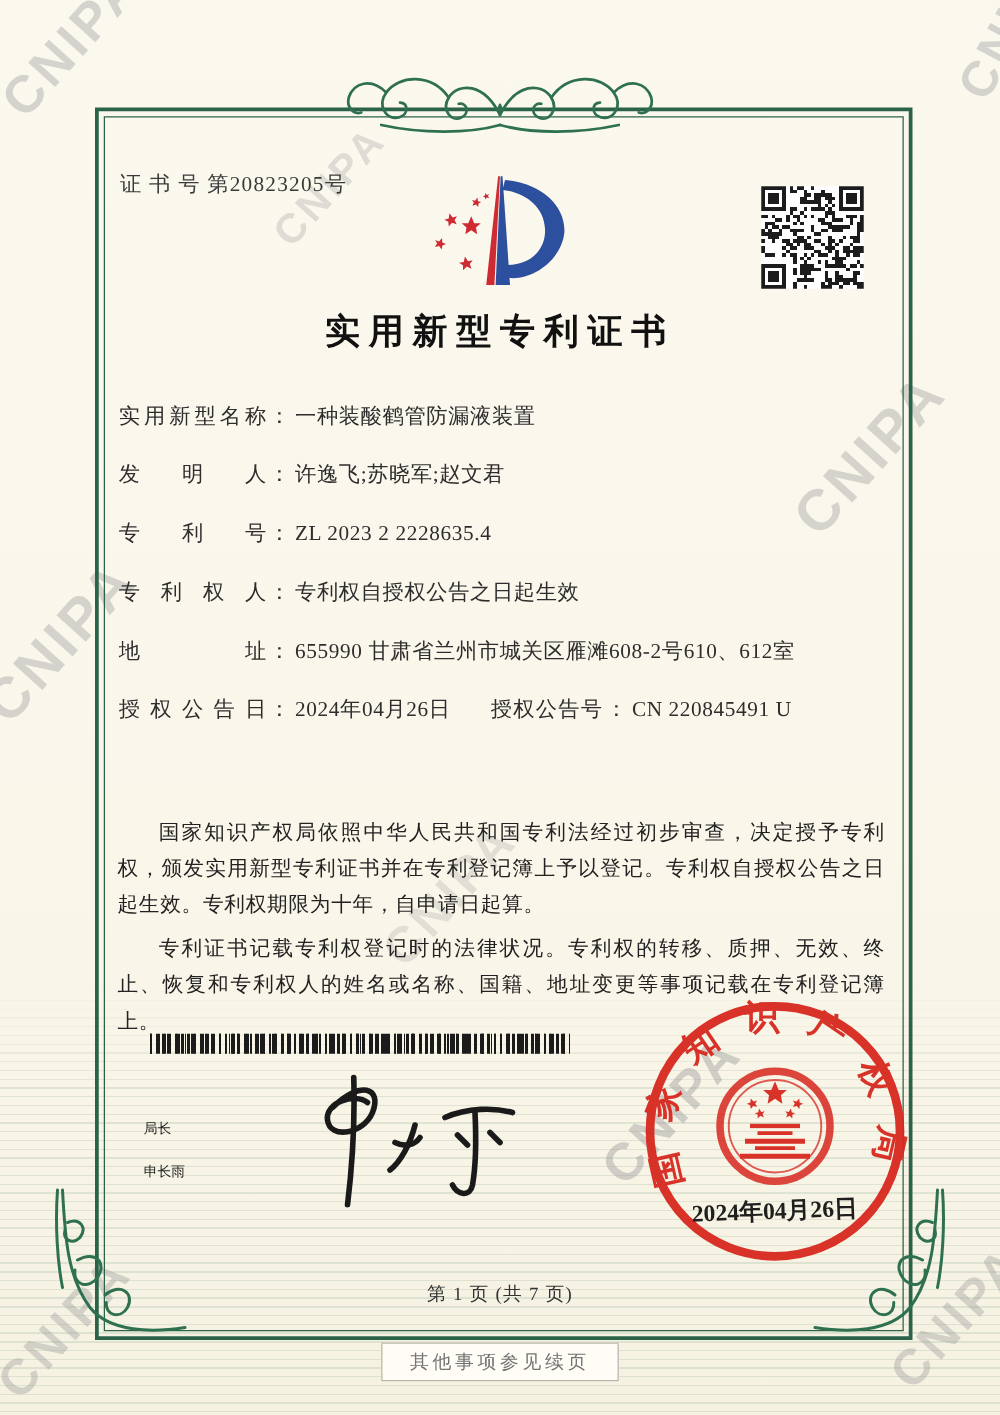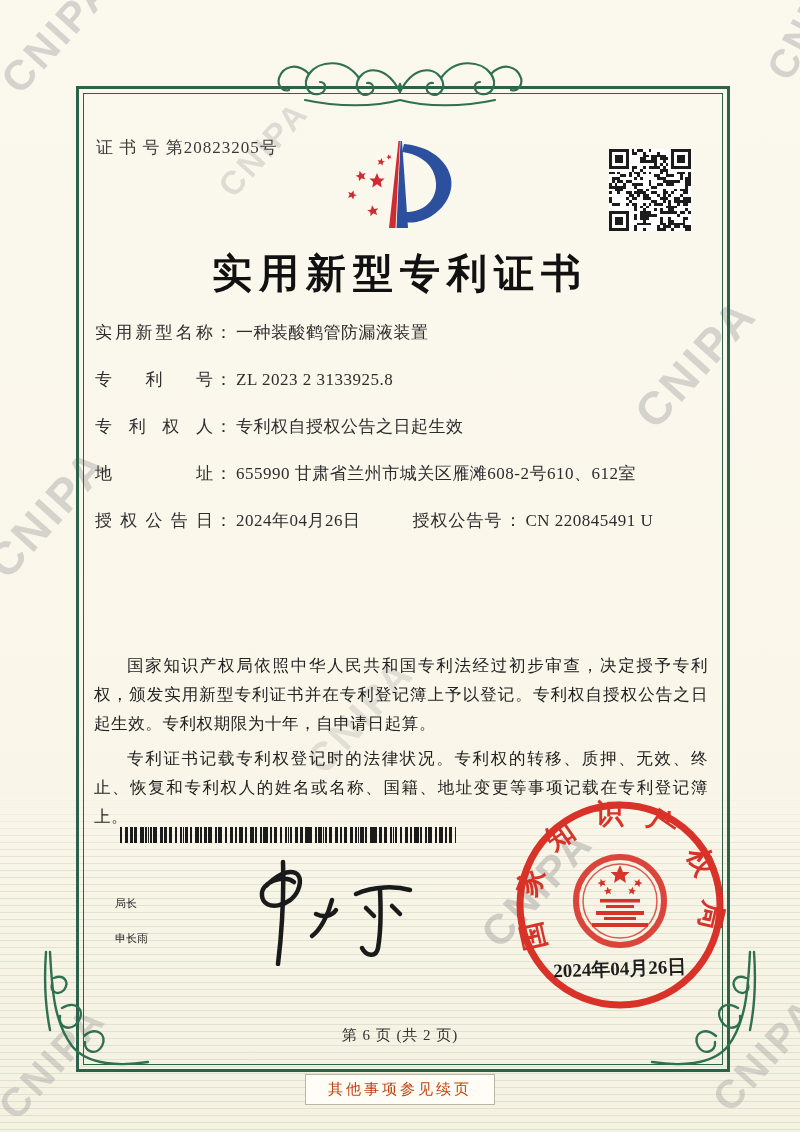--- a/index.html
+++ b/index.html
@@ -36,28 +36,28 @@
   .orn-top{left:275px;top:54px;}
   .orn-bl{left:40px;top:950px;}
   .orn-br{left:650px;top:950px;}
 
   .cert-no{position:absolute;left:96px;top:136px;font-size:17px;color:#3a3a3a;letter-spacing:1px;text-align:center;}
 
   .logo{position:absolute;left:340px;top:131px;}
   .qr{position:absolute;left:609px;top:149px;width:82px;height:82px;}
 
   .title{position:absolute;left:0;top:246px;width:800px;text-align:center;
-         font-size:40px;font-weight:bold;color:#111;letter-spacing:7px;}
+         font-size:28px;font-weight:bold;color:#111;letter-spacing:7px;}
 
   .fields{position:absolute;left:95px;top:320px;width:616px;font-size:17px;color:#2d2d2d;}
   .frow{line-height:26px;margin-bottom:21px;white-space:nowrap;}
   .flabel{display:inline-block;width:118px;text-align:justify;text-align-last:justify;vertical-align:top;}
   .fcolon{display:inline-block;margin:0 4px 0 2px;}
   .fvalue{letter-spacing:.5px;}
-  .pair2{margin-left:52px;}
+  .pair2{margin-left:32px;}
   .flabel-plain{display:inline-block;letter-spacing:1px;vertical-align:top;}
 
   .body-text{position:absolute;left:94px;top:651px;width:614px;font-size:16.5px;
              line-height:29px;color:#222;text-align:justify;letter-spacing:.6px;}
   .body-text p{margin:0;text-indent:2em;}
   .body-text p + p{margin-top:6px;}
 
   .barcode{position:absolute;left:120px;top:827px;width:336px;height:16px;
     background-image:
       repeating-linear-gradient(90deg,#1b1b1b 0 2px,transparent 2px 5px),
@@ -68,21 +68,21 @@
           font-size:11px;color:#222;line-height:35px;}
   .signature{position:absolute;left:228px;top:856px;}
 
   .seal{position:absolute;left:512px;top:797px;width:216px;height:216px;z-index:6;opacity:.95;}
 
   .page-no{position:absolute;left:0;top:1026px;width:800px;text-align:center;
            font-size:15px;color:#333;letter-spacing:1px;}
 
   .note-box{position:absolute;left:50%;top:1074px;transform:translateX(-50%);
             background:#fffdf6;border:1px solid #b9b6a8;padding:5px 22px;
-            font-size:15px;color:#c2410c;letter-spacing:3px;white-space:nowrap;z-index:4;}
+            font-size:15px;color:#737373;letter-spacing:3px;white-space:nowrap;z-index:4;}
 </style>
 </head>
 <body>
 
 <div class="page">
 
   <div class="guilloche"></div>
 
   <div class="wm wm1">CNIPA</div>
   <div class="wm wm2">CNIPA</div>
@@ -446,21 +446,24 @@
       </g>
   </svg>
 
   <div class="title">实用新型专利证书</div>
 
   <div class="fields">
     <div class="frow">
       <span class="flabel">实用新型名称</span><span class="fcolon">：</span><span class="fvalue">一种装酸鹤管防漏液装置</span>
     </div>
     <div class="frow">
-      <span class="flabel">专利号</span><span class="fcolon">：</span><span class="fvalue">ZL 2023 2 3133925.8</span>
+      <span class="flabel">发明人</span><span class="fcolon">：</span><span class="fvalue">许逸飞;苏晓军;赵文君</span>
+    </div>
+    <div class="frow">
+      <span class="flabel">专利号</span><span class="fcolon">：</span><span class="fvalue">ZL 2023 2 2228635.4</span>
     </div>
     <div class="frow">
       <span class="flabel">专利权人</span><span class="fcolon">：</span><span class="fvalue">专利权自授权公告之日起生效</span>
     </div>
     <div class="frow">
       <span class="flabel">地址</span><span class="fcolon">：</span><span class="fvalue">655990 甘肃省兰州市城关区雁滩608-2号610、612室</span>
     </div>
     <div class="frow">
       <span class="flabel">授权公告日</span><span class="fcolon">：</span><span class="fvalue">2024年04月26日</span><span class="pair2"><span class="flabel-plain">授权公告号</span><span class="fcolon">：</span><span class="fvalue">CN 220845491 U</span></span>
     </div>
@@ -509,16 +512,16 @@
       <use href="#star" transform="translate(120,94) scale(0.42) rotate(10)"></use>
       <rect x="88" y="102" width="40" height="3.5"></rect>
       <rect x="94" y="108" width="28" height="3"></rect>
       <rect x="84" y="114" width="48" height="4"></rect>
       <rect x="92" y="120" width="32" height="3"></rect>
       <rect x="80" y="126" width="56" height="4"></rect>
     </g>
     <text x="108" y="178" text-anchor="middle" font-size="19" font-weight="bold" fill="#141414" transform="rotate(-2 108 178)" font-family="Liberation Serif, DejaVu Serif, serif">2024年04月26日</text>
   </svg>
 
-  <div class="page-no">第 6 页 (共 2 页)</div>
+  <div class="page-no">第 1 页 (共 7 页)</div>
   <div class="note-box">其他事项参见续页</div>
 
 </div>
 
 </body></html>

